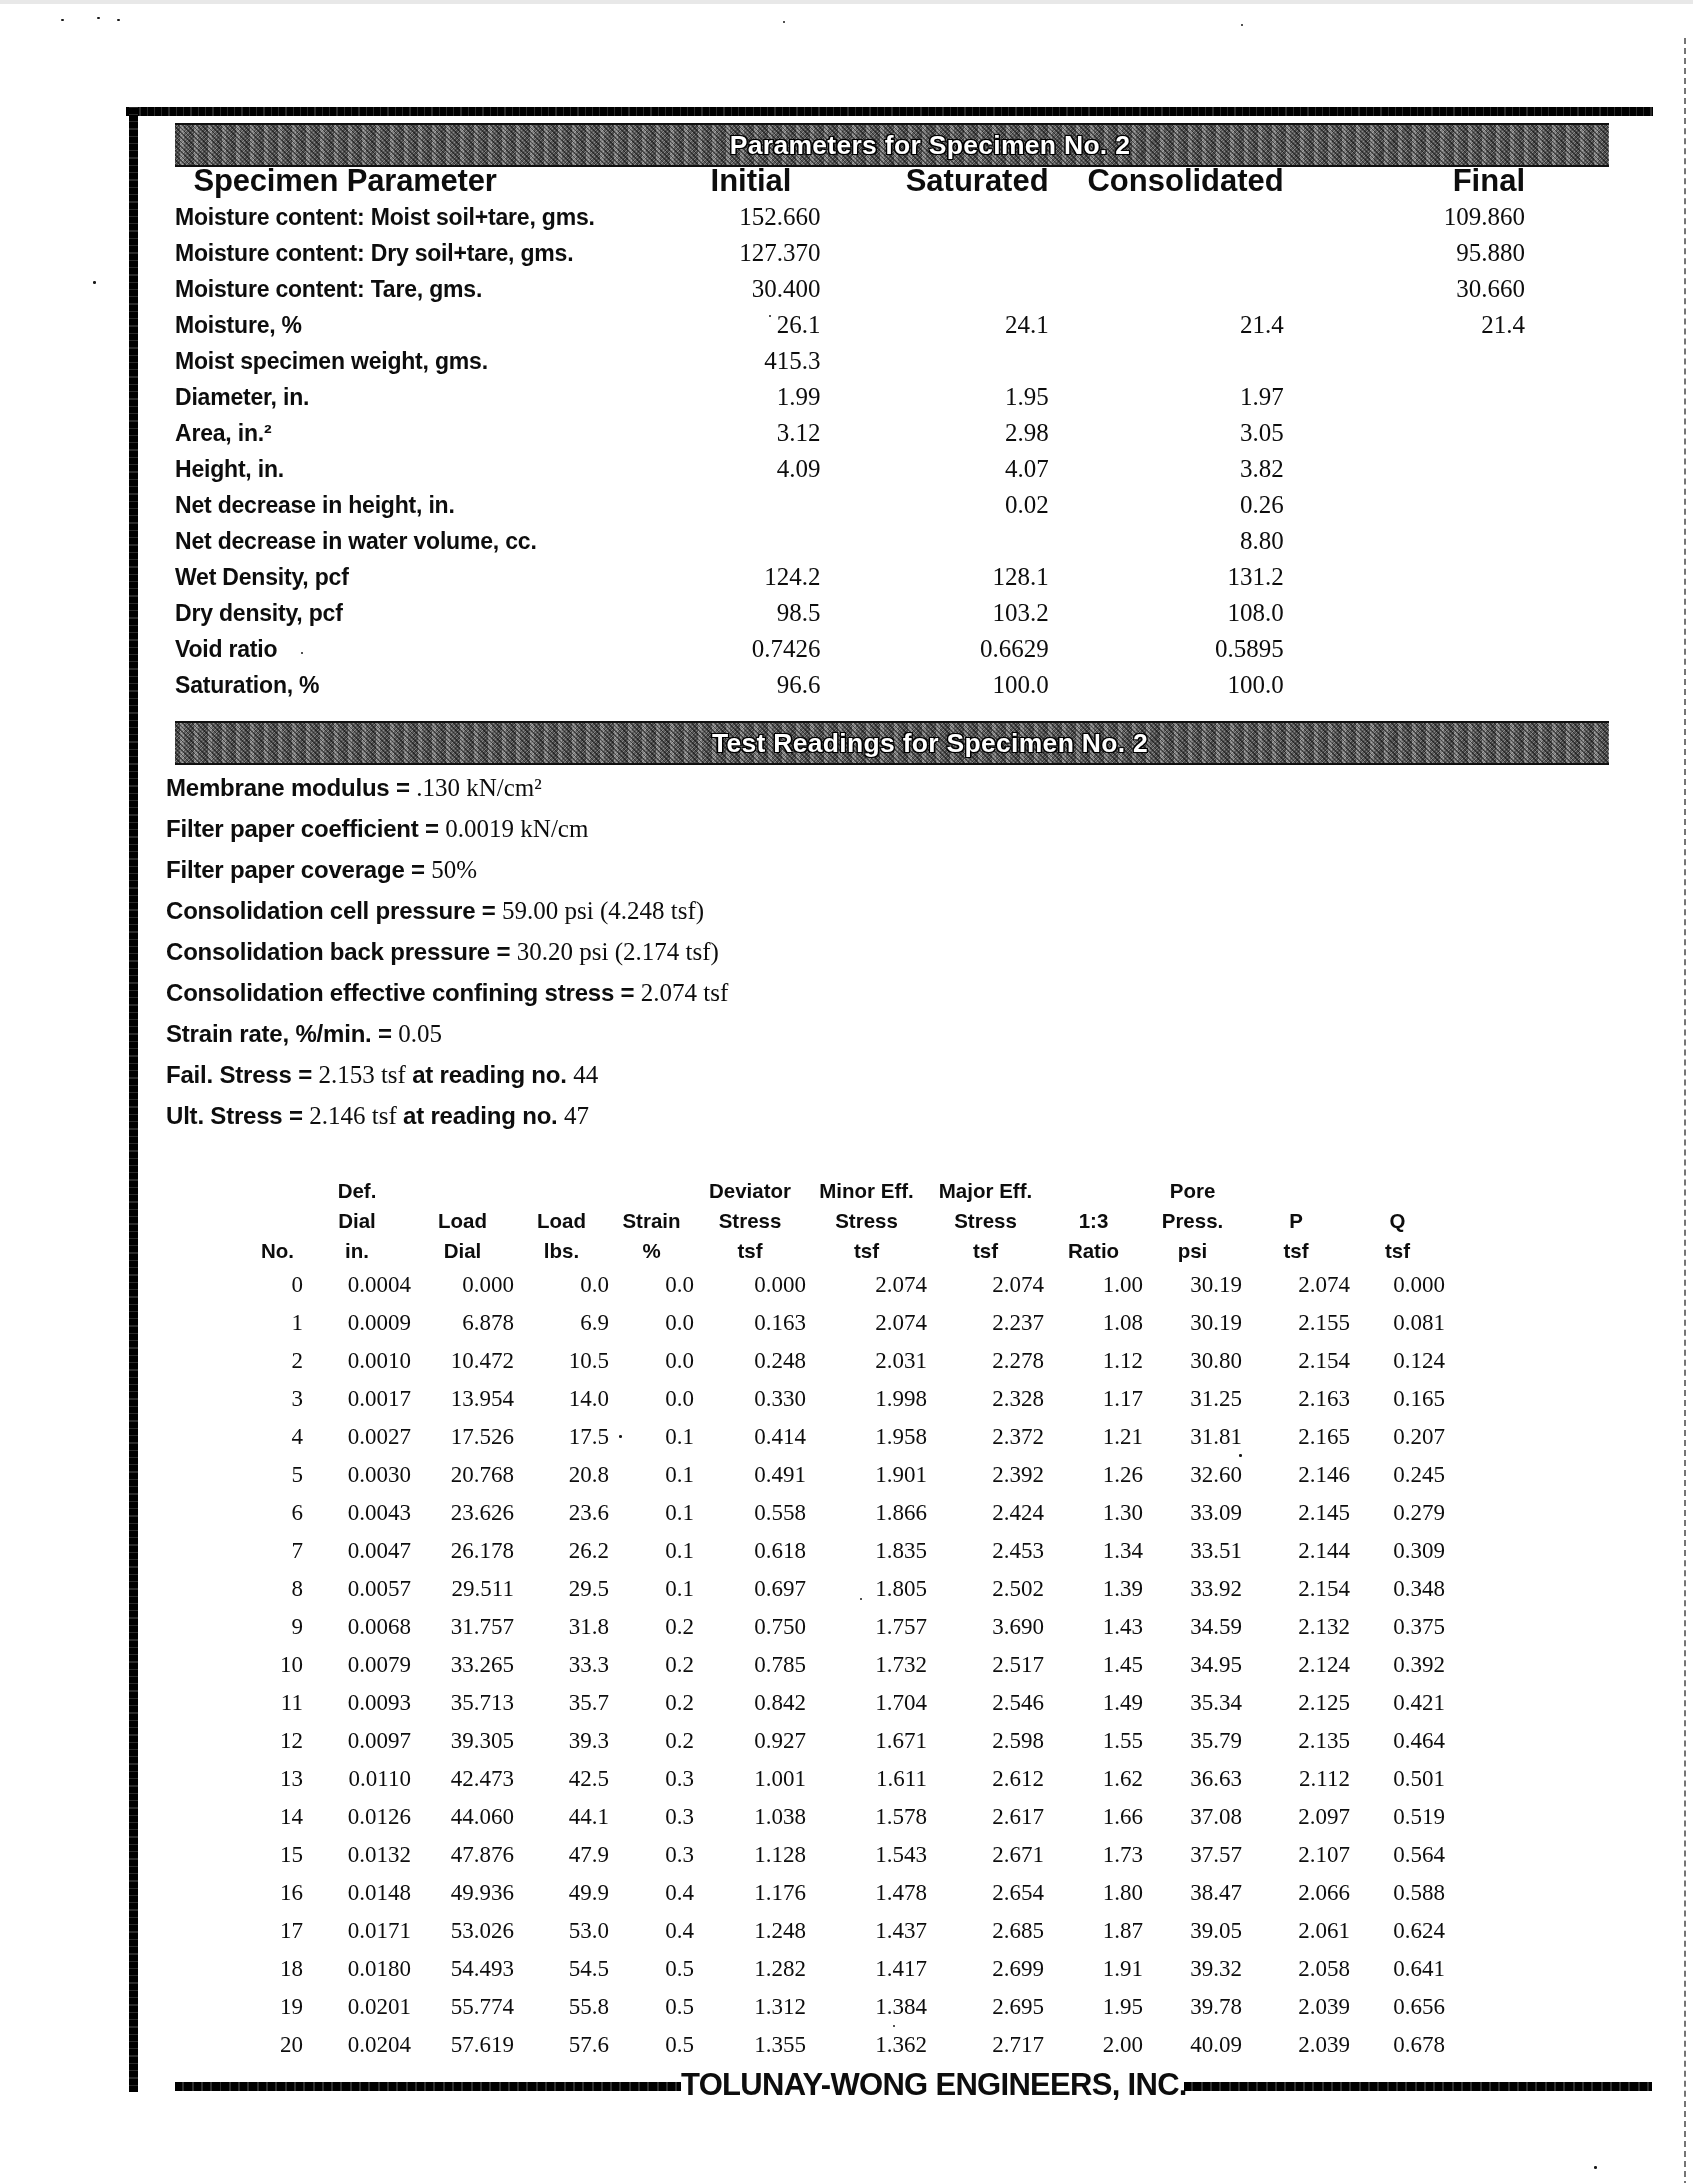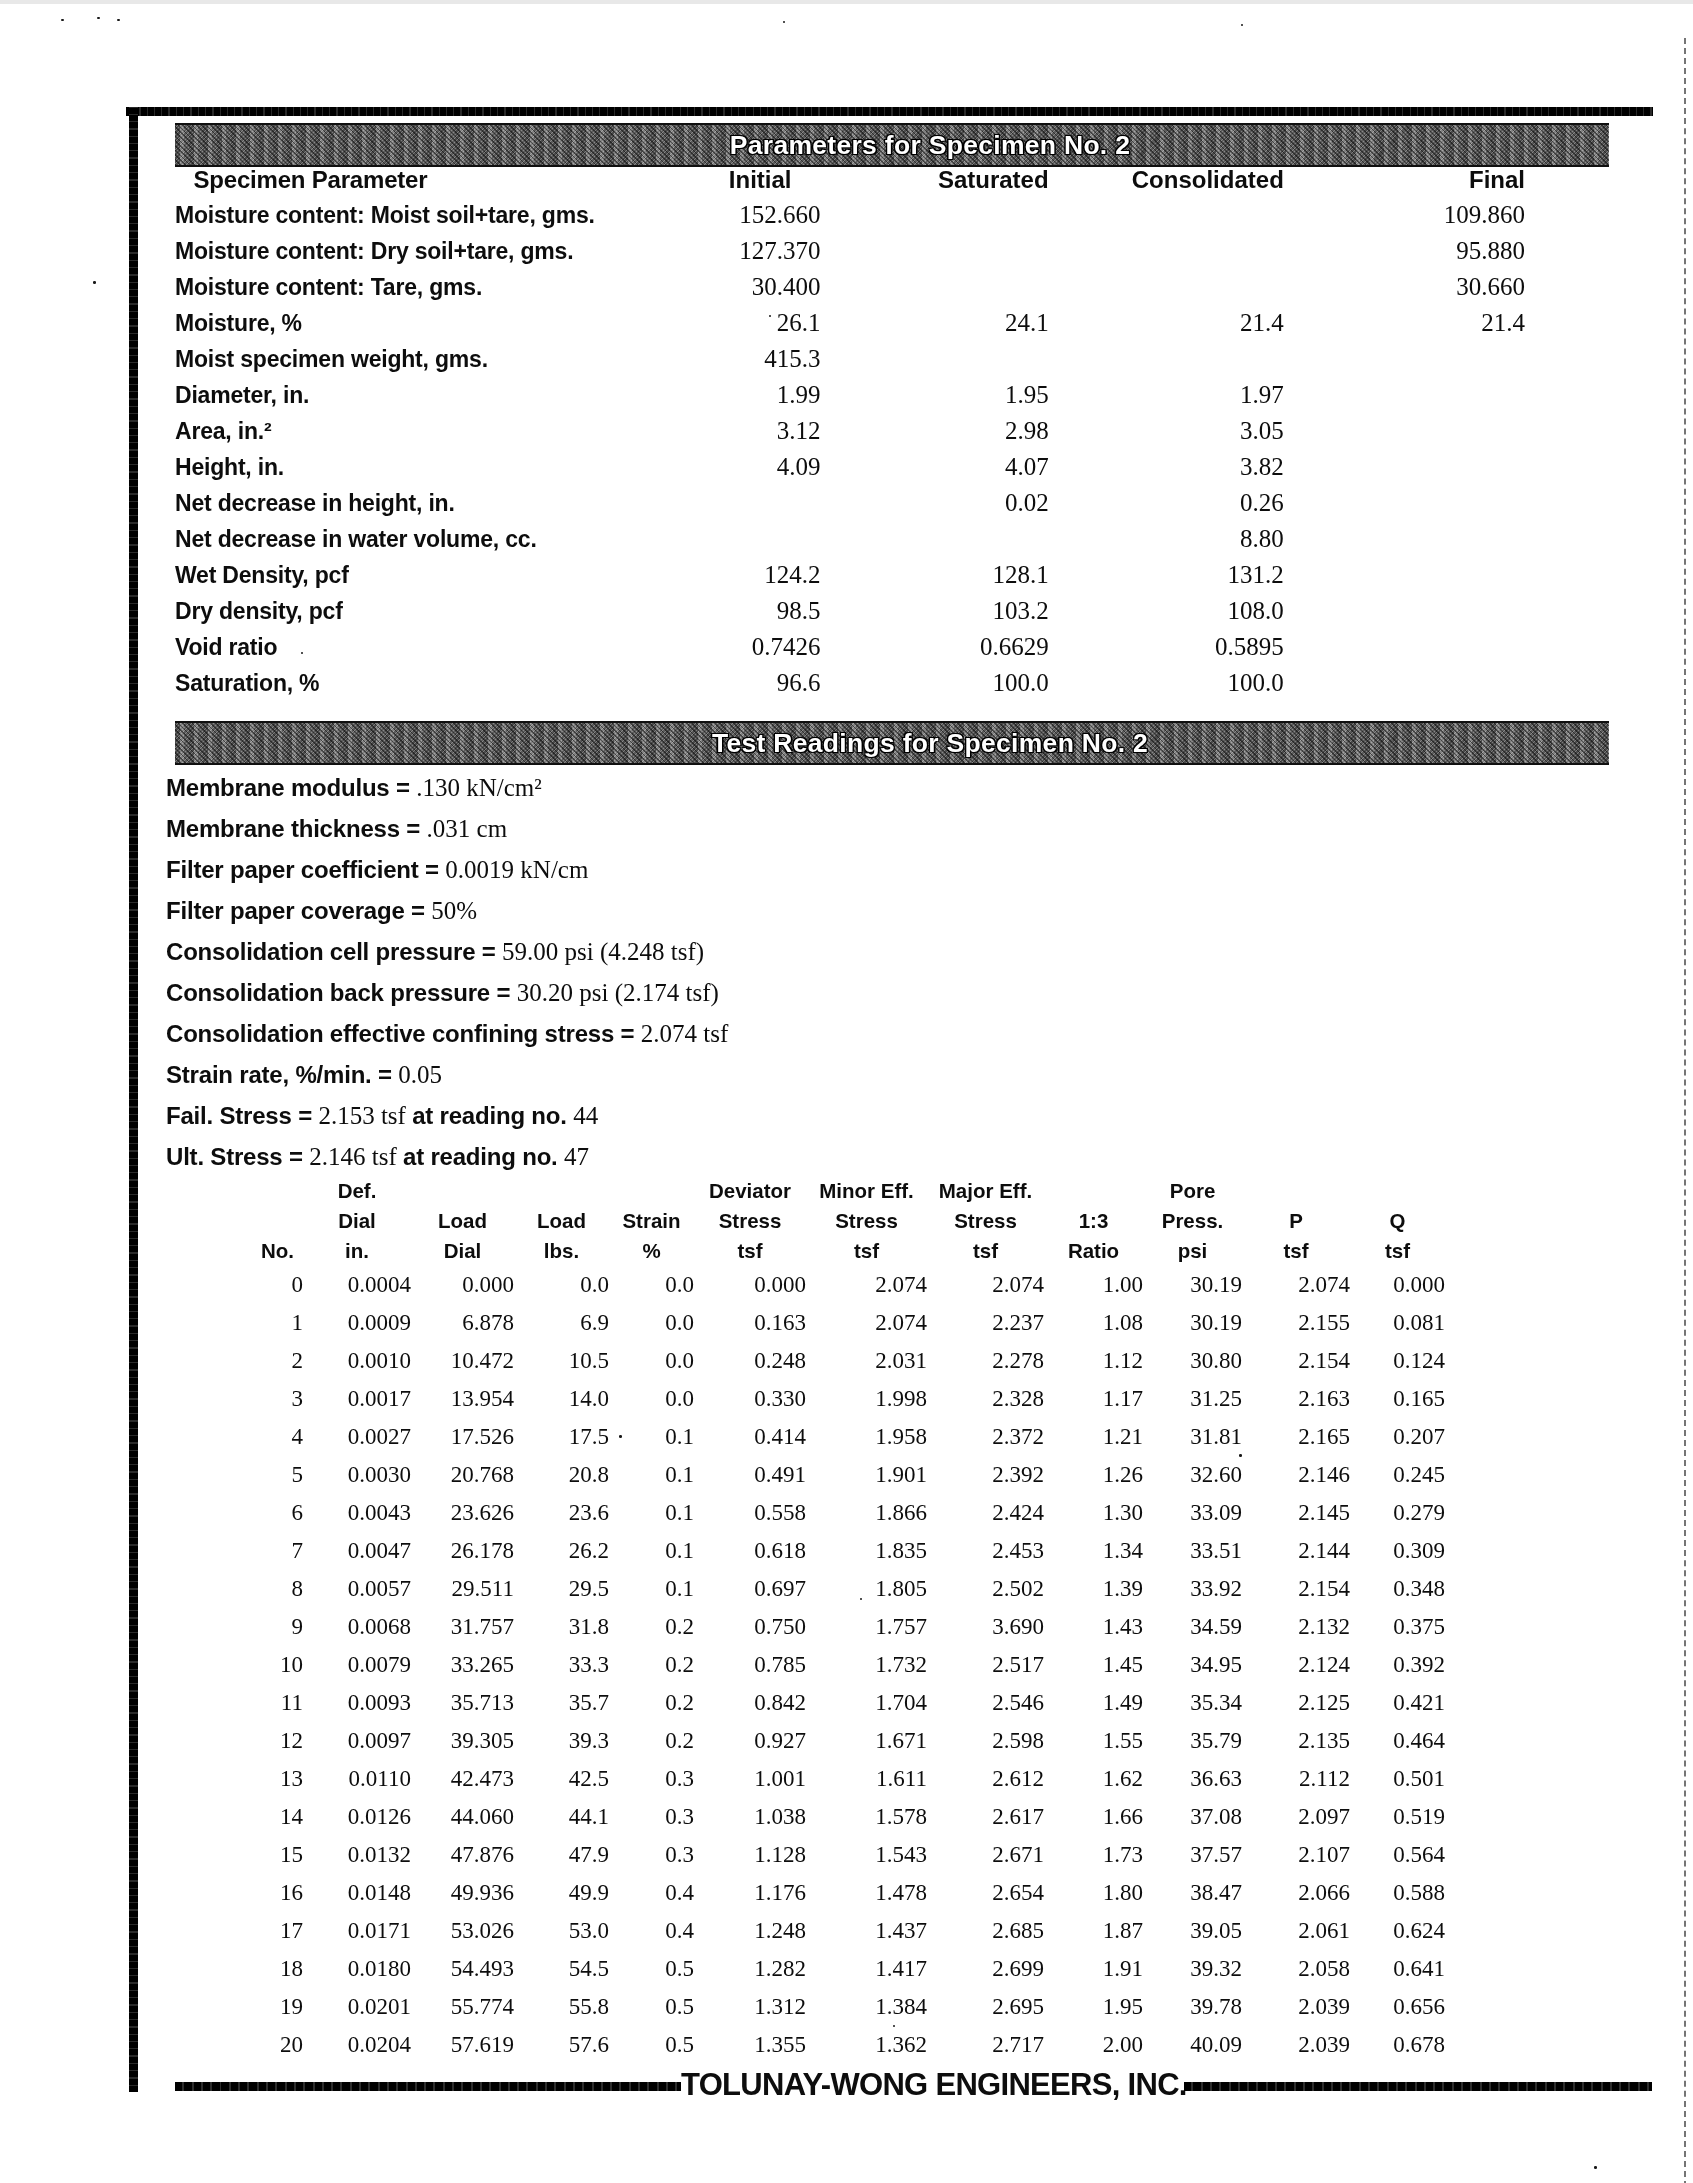--- a/index.html
+++ b/index.html
@@ -32,21 +32,21 @@
   .scanbar .bar-title {
     transform:translateX(38px);
     color:#ffffff; font-weight:bold; font-size:26.5px; letter-spacing:0.3px;
     text-shadow:1.3px 1.3px 0 #000, -1.3px -1.3px 0 #000, 1.3px -1.3px 0 #000, -1.3px 1.3px 0 #000, 0 0 2.6px #000;
     white-space:nowrap;
   }
   
   table.params { position:absolute; left:175px; top:159px; width:1350px;
     border-collapse:collapse; table-layout:fixed; }
   table.params th, table.params td { padding:0; vertical-align:middle; }
-  table.params th { font-weight:bold; font-size:24px; height:34px; white-space:nowrap; }
+  table.params th { font-weight:bold; font-size:31px; height:34px; white-space:nowrap; }
   .h-label { text-align:left; padding-left:18.5px !important; letter-spacing:-0.2px; }
   .h-num   { text-align:right; }
   .h-initial { padding-right:29px !important; }
   td.plabel { font-weight:bold; font-size:23px; letter-spacing:-0.2px;
     white-space:nowrap; text-align:left; height:36px; }
   td.pval { font-family:"Liberation Serif", serif; font-size:25px;
     text-align:right; white-space:nowrap; }
   
   #test-info { position:absolute; left:166px; top:763px; }
   .info-line { height:41px; display:flex; align-items:center; white-space:pre; }
@@ -198,21 +198,20 @@
         </tr>
       </tbody>
   </table>
 
   <div class="scanbar" style="top:717px;">
     <span class="bar-title">Test Readings for Specimen No. 2</span>
   </div>
 
   <div id="test-info">
       <div class="info-line"><span class="ib">Membrane modulus = </span><span class="iv">.130 kN/cm²</span></div>
-      <div class="info-line"><span class="ib">Membrane thickness = </span><span class="iv">.031 cm</span></div>
       <div class="info-line"><span class="ib">Filter paper coefficient = </span><span class="iv">0.0019 kN/cm</span></div>
       <div class="info-line"><span class="ib">Filter paper coverage = </span><span class="iv">50%</span></div>
       <div class="info-line"><span class="ib">Consolidation cell pressure = </span><span class="iv">59.00 psi (4.248 tsf)</span></div>
       <div class="info-line"><span class="ib">Consolidation back pressure = </span><span class="iv">30.20 psi (2.174 tsf)</span></div>
       <div class="info-line"><span class="ib">Consolidation effective confining stress = </span><span class="iv">2.074 tsf</span></div>
       <div class="info-line"><span class="ib">Strain rate, %/min. = </span><span class="iv">0.05</span></div>
       <div class="info-line"><span class="ib">Fail. Stress = </span><span class="iv">2.153 tsf </span><span class="ib">at reading no. </span><span class="iv">44</span></div>
       <div class="info-line"><span class="ib">Ult. Stress = </span><span class="iv">2.146 tsf </span><span class="ib">at reading no. </span><span class="iv">47</span></div>
     </div>
 

